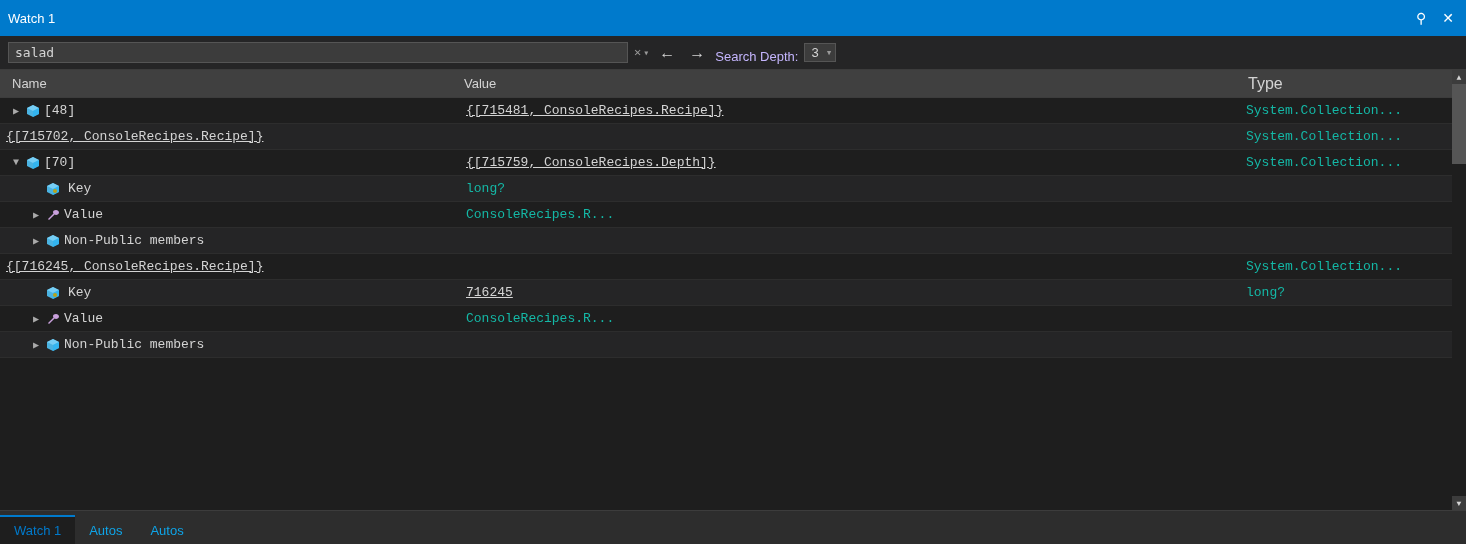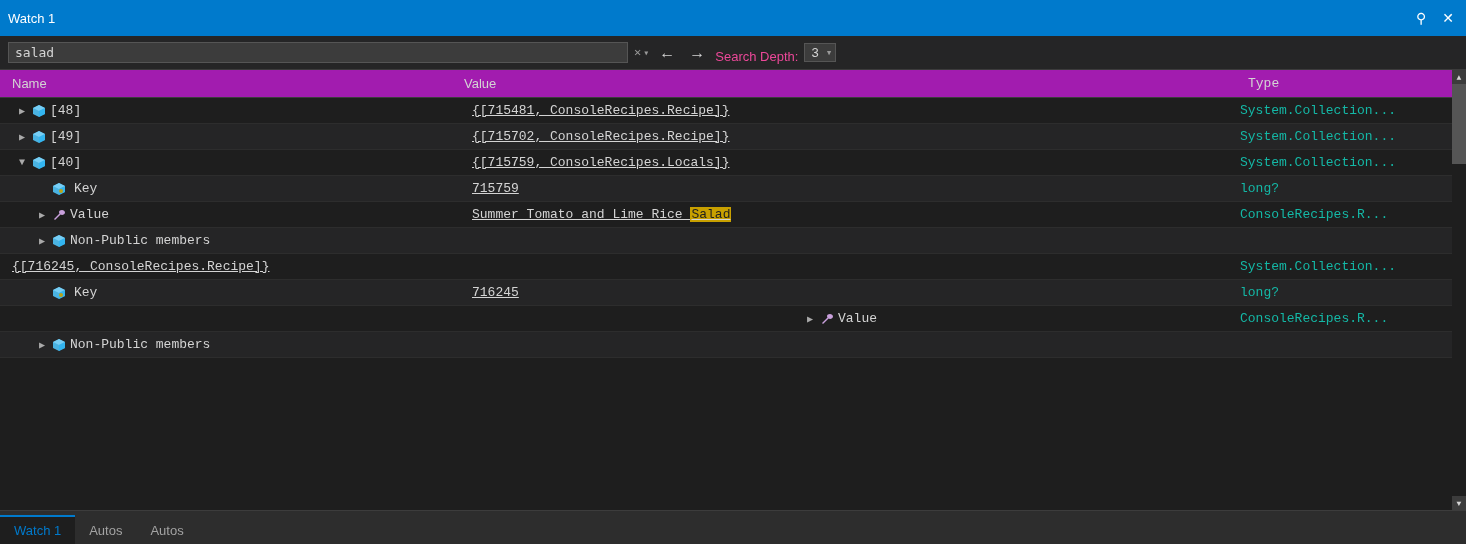--- a/index.html
+++ b/index.html
@@ -79,21 +79,21 @@
     .nav-btn {
       background: none;
       border: none;
       color: #d4d4d4;
       cursor: pointer;
       font-size: 16px;
       padding: 2px 4px;
       line-height: 1;
     }
     .search-depth-label {
-      color: #ec4899;
+      color: #c4b5fd;
       font-family: 'Segoe UI', sans-serif;
       font-size: 13px;
       margin-top: 7px;
     }
     .depth-select {
       background: #3c3c3c;
       border: 1px solid #555;
       color: #d4d4d4;
       font-size: 13px;
       padding: 1px 16px 1px 6px;
@@ -125,42 +125,41 @@
       position: relative;
     }
     .table-content {
       flex: 1;
       overflow: hidden;
     }
 
     
     .col-headers {
       display: flex;
-      background: #a21caf;
+      background: #404040;
       border-bottom: 1px solid #3c3c3c;
       height: 28px;
       align-items: center;
       padding: 0 4px;
     }
     .col-name { width: 460px; padding-left: 8px; font-family: 'Segoe UI', sans-serif; color: #d4d4d4; font-size: 13px; }
     .col-value { flex: 1; font-family: 'Segoe UI', sans-serif; color: #d4d4d4; font-size: 13px; }
-    .col-type { width: 200px; font-family: Liberation Mono, monospace; color: #d4d4d4; font-size: 13px; margin-left: 23px; }
+    .col-type { width: 200px; font-family: Liberation Sans, sans-serif; color: #d4d4d4; font-size: 16px; margin-left: 23px; }
 
     
     .rows {
       overflow-y: hidden;
       overflow-x: hidden;
     }
     .row {
       display: flex;
       align-items: center;
       height: 26px;
       border-bottom: 1px solid #2d2d2d;
-      padding: 0 12px;
-      justify-content: flex-end;
+      padding: 0 6px;
     }
     .row:nth-child(odd) { background: #1e1e1e; }
     .row:nth-child(even) { background: #252526; }
 
     .cell-name {
       width: 460px;
       display: flex;
       align-items: center;
       gap: 4px;
       overflow: hidden;
@@ -245,21 +244,21 @@
       position: absolute;
       bottom: 0;
       left: 0;
       right: 0;
     }
     .tab {
       padding: 6px 14px;
       cursor: pointer;
       font-family: 'Segoe UI', sans-serif;
       font-size: 13px;
-      color: #a3a3a3;
+      color: #0ea5e9;
       border-top: 2px solid transparent;
     }
     .tab.active {
       color: #007acc;
       border-top: 2px solid #007acc;
       background: #1e1e1e;
     }
 
     
     .svg-icon {
@@ -321,80 +320,66 @@
             <polygon points="7,1 13,4 7,7 1,4" fill="#81d4fa" opacity="0.8"></polygon>
             <polygon points="7,7 13,4 13,10 7,13" fill="#29b6f6" opacity="0.7"></polygon>
           </svg>
           <span>[48]</span>
         </div>
         <div class="cell-value">{[715481, ConsoleRecipes.Recipe]}</div>
         <div class="cell-type">System.Collection...</div>
       </div>
 
       <div class="row">
+        <div class="cell-value">{[715702, ConsoleRecipes.Recipe]}</div>
+        <div class="cell-type">System.Collection...</div>
+      </div>
+
+      <div class="row">
         <div class="cell-name">
           <span class="indent-0"></span>
-          <span class="expand-arrow expand-collapsed"></span>
+          <span class="expand-arrow expand-expanded"></span>
           <svg class="svg-icon" viewBox="0 0 14 14">
             <polygon points="7,1 13,4 13,10 7,13 1,10 1,4" fill="#4fc3f7" opacity="0.9"></polygon>
             <polygon points="7,1 13,4 7,7 1,4" fill="#81d4fa" opacity="0.8"></polygon>
             <polygon points="7,7 13,4 13,10 7,13" fill="#29b6f6" opacity="0.7"></polygon>
           </svg>
-          <span>[49]</span>
-        </div>
-        <div class="cell-value">{[715702, ConsoleRecipes.Recipe]}</div>
-        <div class="cell-type">System.Collection...</div>
-      </div>
-
-      <div class="row">
-        <div class="cell-name">
-          <span class="indent-0"></span>
-          <span class="expand-arrow expand-expanded"></span>
-          <svg class="svg-icon" viewBox="0 0 14 14">
-            <polygon points="7,1 13,4 13,10 7,13 1,10 1,4" fill="#4fc3f7" opacity="0.9"></polygon>
-            <polygon points="7,1 13,4 7,7 1,4" fill="#81d4fa" opacity="0.8"></polygon>
-            <polygon points="7,7 13,4 13,10 7,13" fill="#29b6f6" opacity="0.7"></polygon>
-          </svg>
-          <span>[40]</span>
-        </div>
-        <div class="cell-value">{[715759, ConsoleRecipes.Locals]}</div>
+          <span>[70]</span>
+        </div>
+        <div class="cell-value">{[715759, ConsoleRecipes.Depth]}</div>
         <div class="cell-type">System.Collection...</div>
       </div>
 
       <div class="row">
         <div class="cell-name">
           <span style="display:inline-block;width:20px;"></span>
           <span class="expand-leaf" style="width:12px;display:inline-block;"></span>
 
           <span style="display:inline-flex;align-items:center;position:relative;width:18px;height:14px;">
             <svg width="14" height="14" viewBox="0 0 14 14">
               <polygon points="7,1 13,4 13,10 7,13 1,10 1,4" fill="#4fc3f7" opacity="0.9"></polygon>
               <polygon points="7,1 13,4 7,7 1,4" fill="#81d4fa" opacity="0.8"></polygon>
               <polygon points="7,7 13,4 13,10 7,13" fill="#29b6f6" opacity="0.7"></polygon>
               <circle cx="9" cy="9" r="2" fill="#c8a000" opacity="0.9"></circle>
             </svg>
           </span>
           <span>Key</span>
         </div>
-        <div class="cell-value">715759</div>
         <div class="cell-type">long?</div>
       </div>
 
       <div class="row">
         <div class="cell-name">
           <span style="display:inline-block;width:20px;"></span>
           <span class="expand-arrow expand-collapsed"></span>
 
           <svg class="svg-icon" viewBox="0 0 14 14">
             <path d="M10 2 C11.5 2 13 3 13 4.5 C13 6 11.5 7 10 7 C9.5 7 9 6.8 8.6 6.5 L3 12 L2 11 L7.5 5.4 C7.2 5 7 4.5 7 4 C7 2.9 8.4 2 10 2 Z" fill="#c9a0dc"></path>
           </svg>
           <span>Value</span>
-        </div>
-        <div class="cell-value">
-          <span>Summer Tomato and Lime Rice </span><span class="highlight">Salad</span>
         </div>
         <div class="cell-type">ConsoleRecipes.R...</div>
       </div>
 
       <div class="row">
         <div class="cell-name">
           <span style="display:inline-block;width:20px;"></span>
           <span class="expand-arrow expand-collapsed"></span>
           <svg class="svg-icon" viewBox="0 0 14 14">
             <polygon points="7,1 13,4 13,10 7,13 1,10 1,4" fill="#4fc3f7" opacity="0.9"></polygon>

